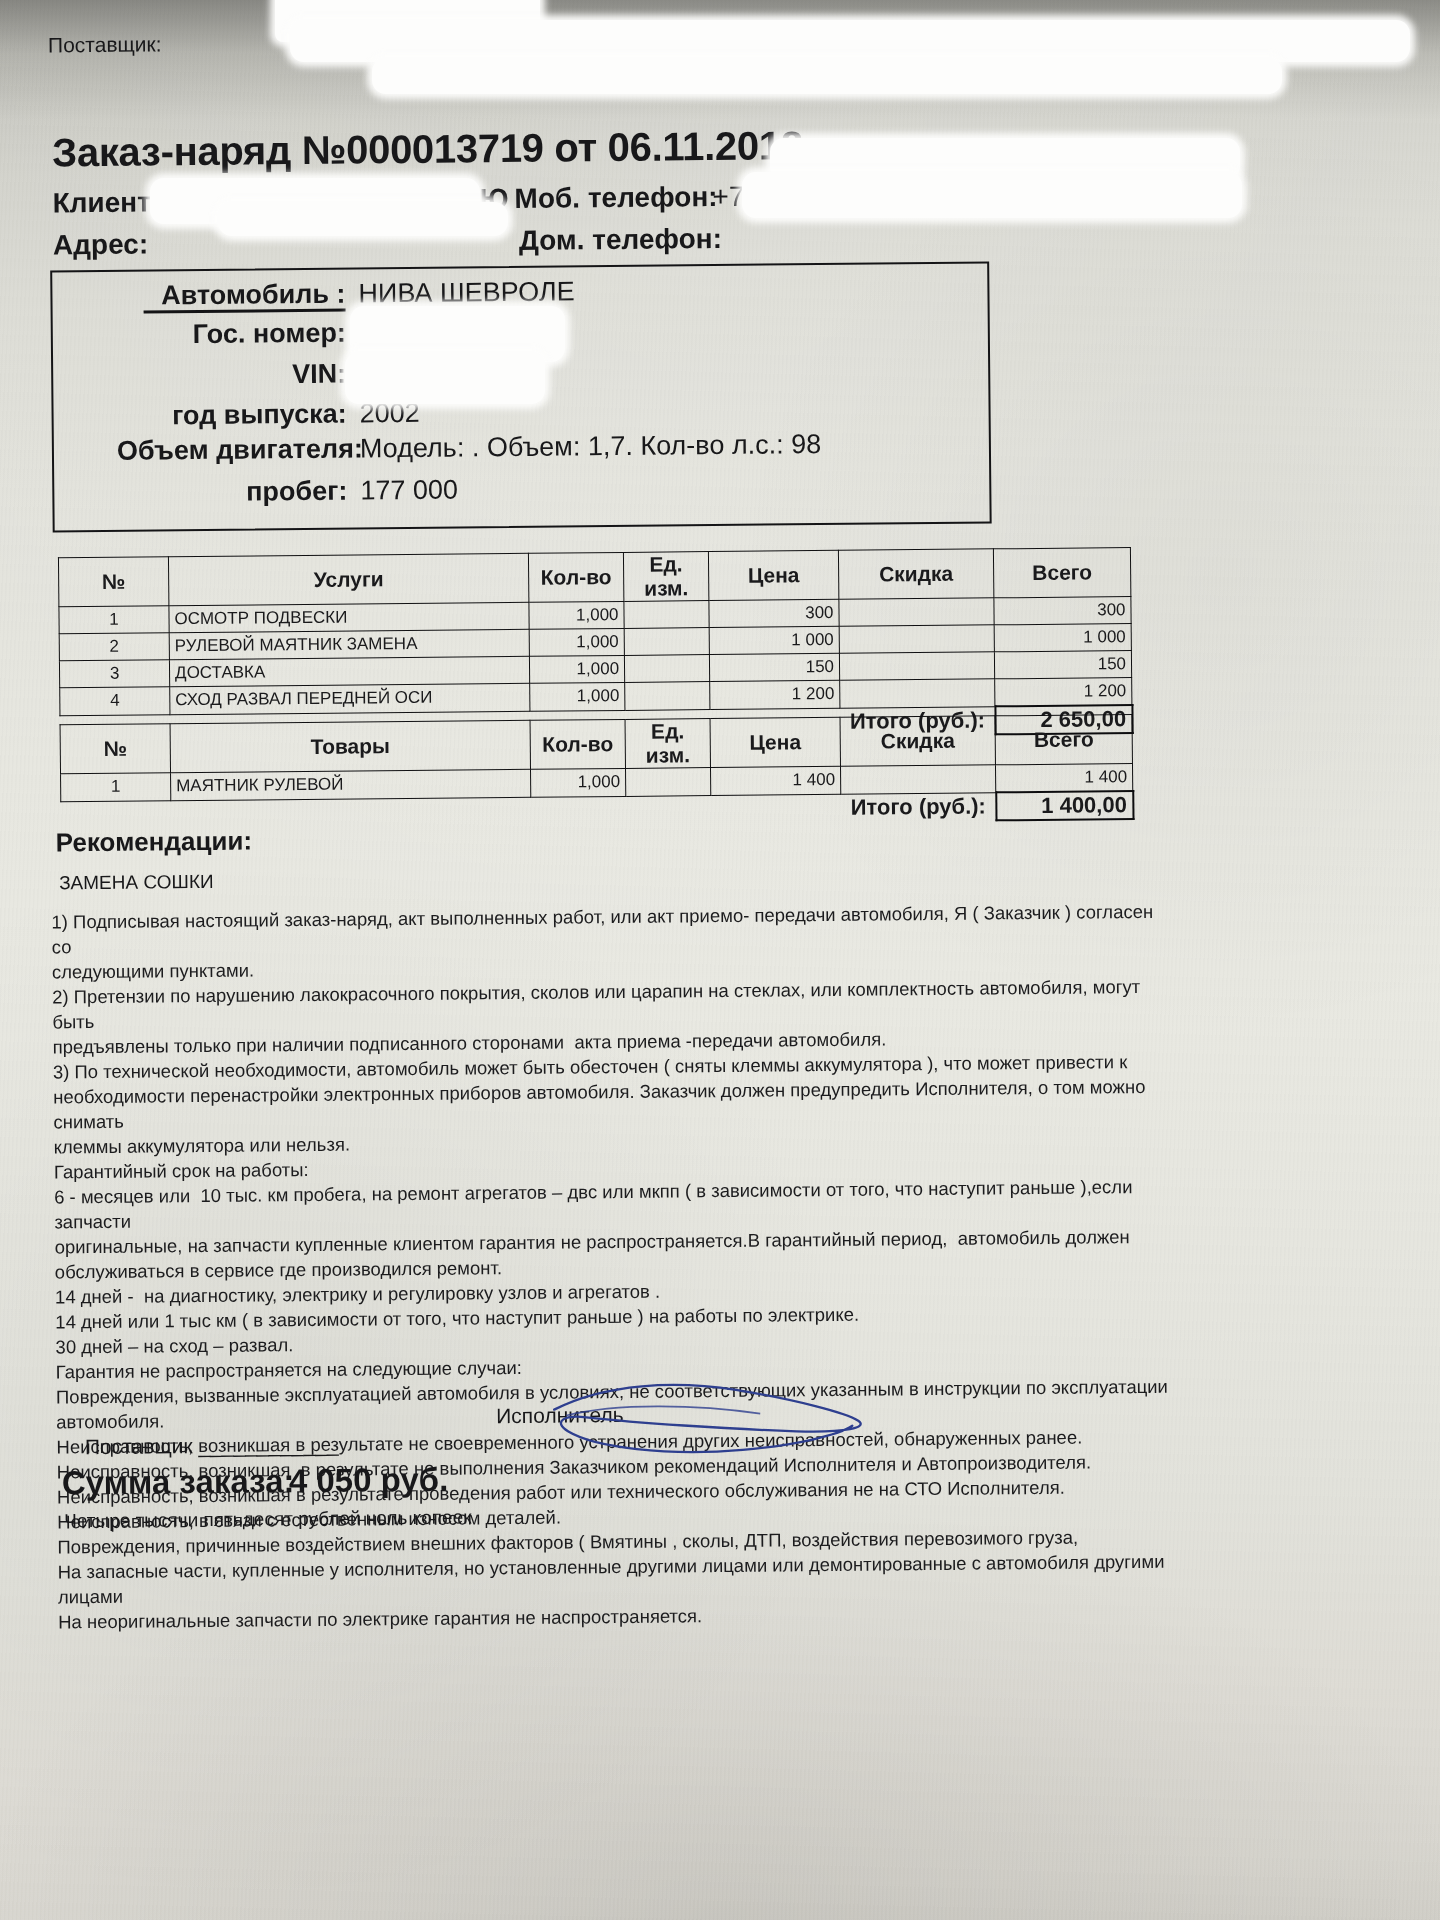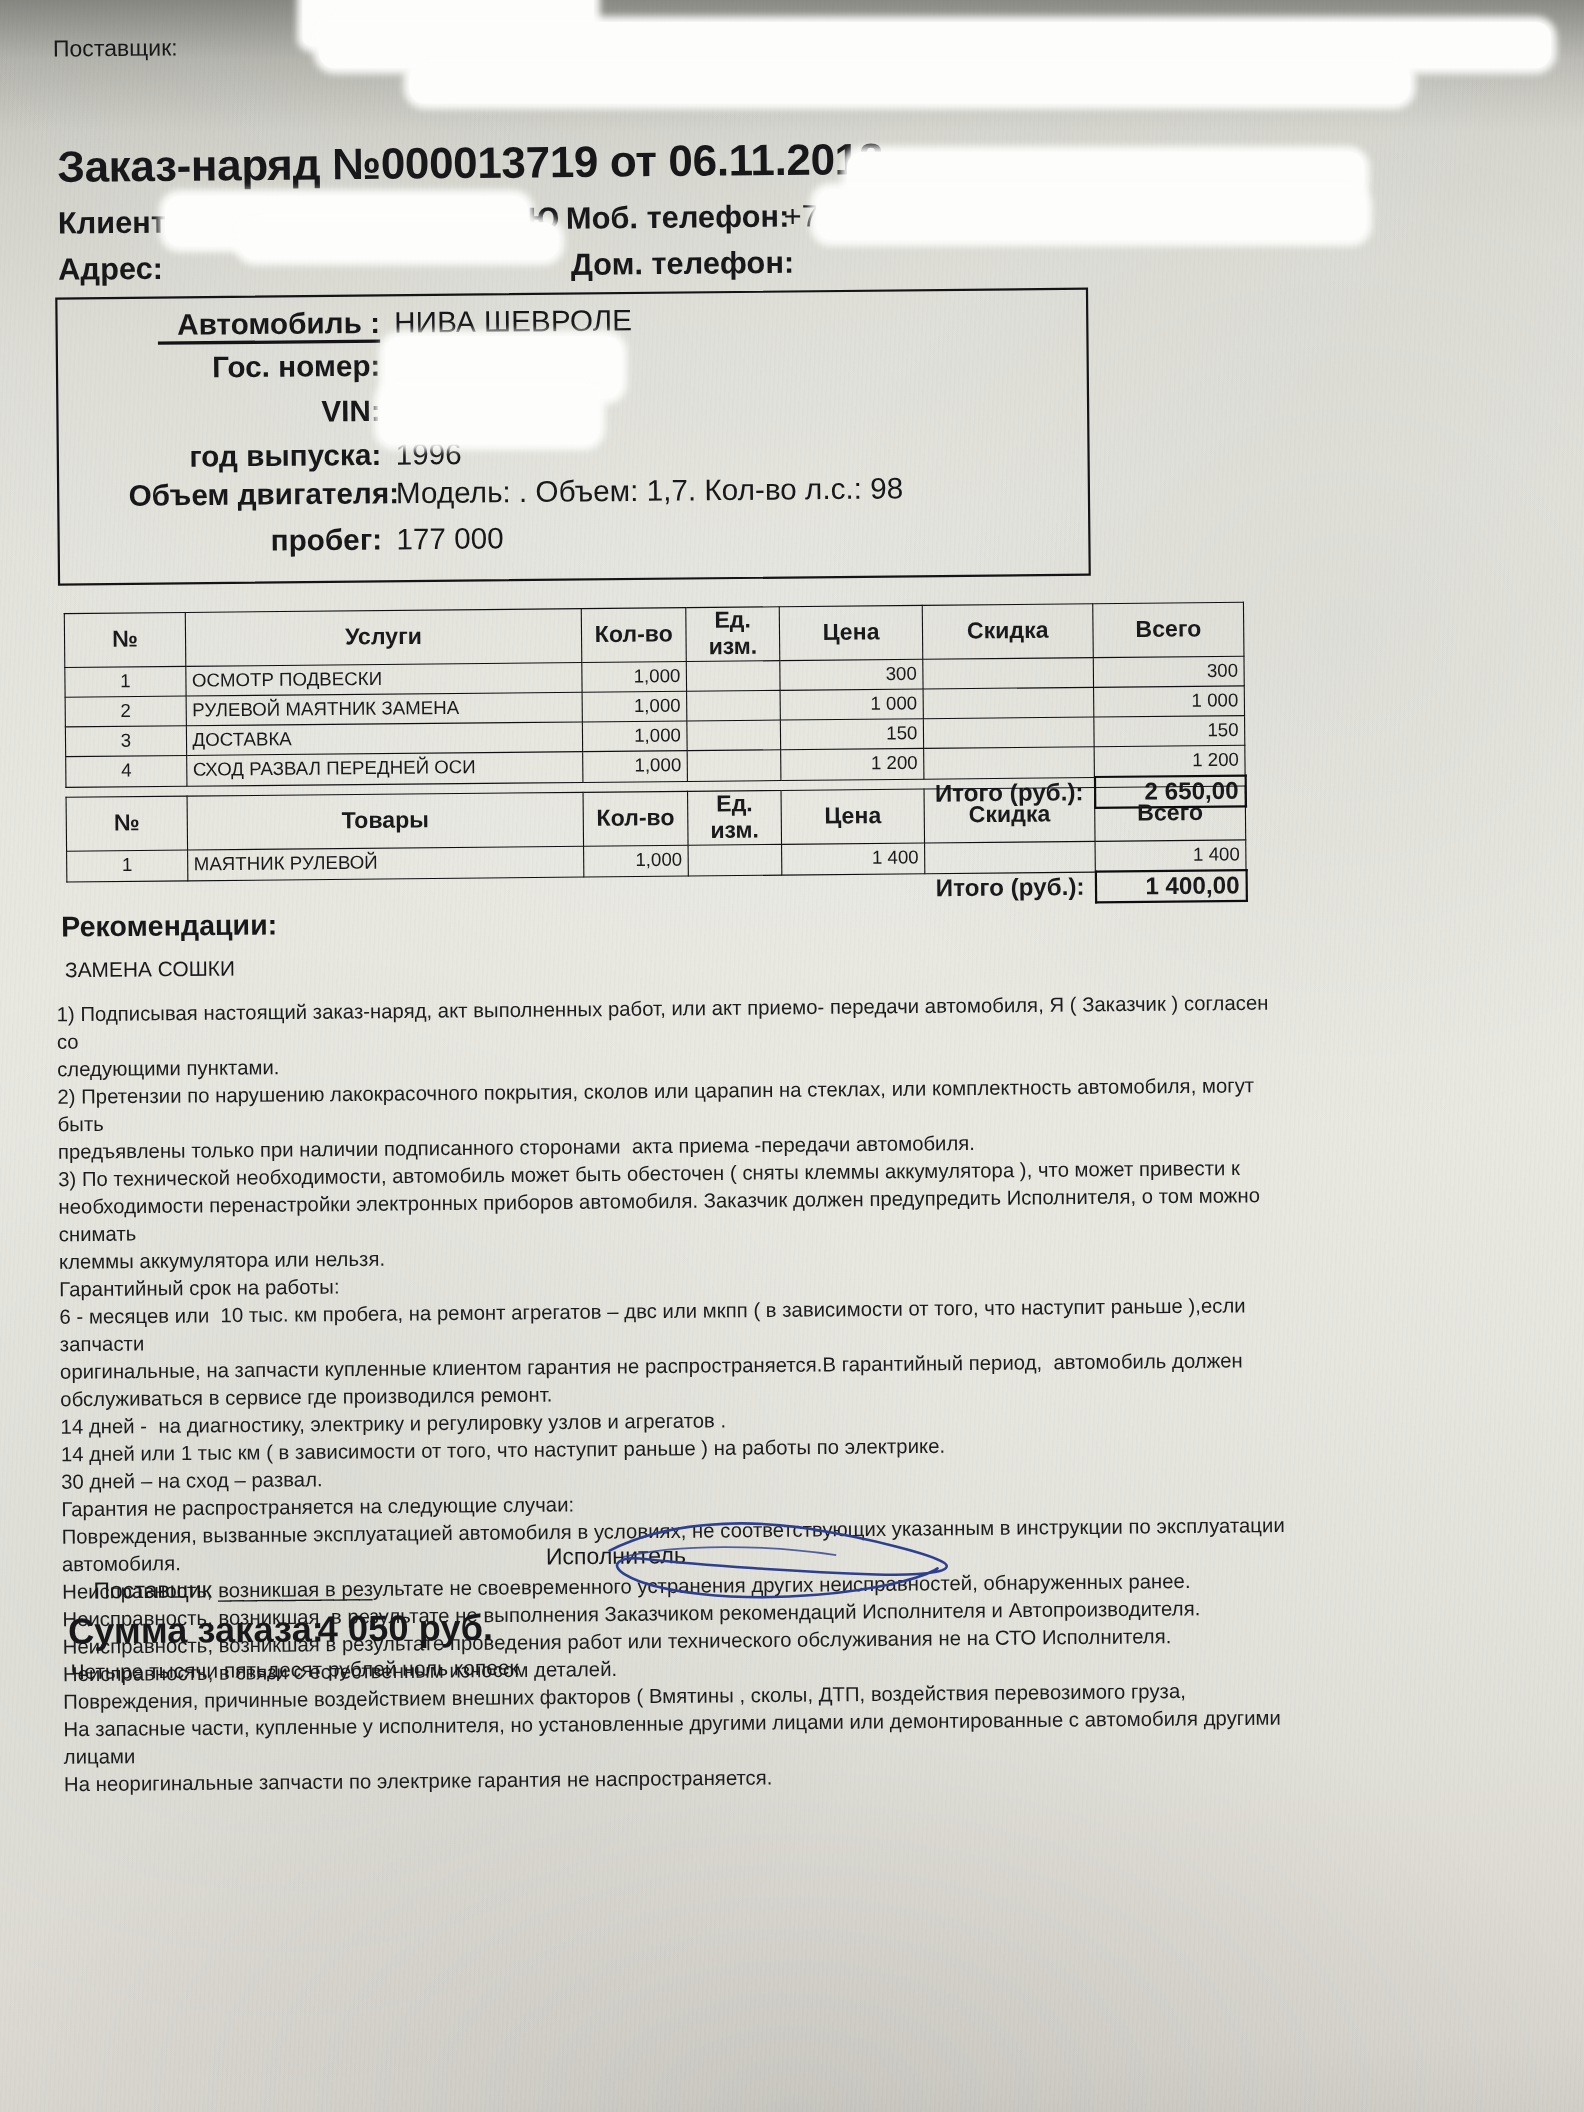--- a/index.html
+++ b/index.html
@@ -93,21 +93,21 @@
   <div class="t carlbl u" style="left:148px;top:276px;width:202px;">Автомобиль :</div>
   <div class="t carval" style="left:363px;top:276px;">НИВА ШЕВРОЛЕ</div>
 
   <div class="t carlbl" style="left:148px;top:315px;width:202px;">Гос. номер:</div>
   <div class="t carval" style="left:363px;top:315px;"></div>
 
   <div class="t carlbl" style="left:148px;top:356px;width:202px;">VIN:</div>
   <div class="t carval" style="left:363px;top:356px;"></div>
 
   <div class="t carlbl" style="left:148px;top:396px;width:202px;">год выпуска:</div>
-  <div class="t carval" style="left:363px;top:396px;">1996</div>
+  <div class="t carval" style="left:363px;top:396px;">2002</div>
 
   <div class="t carlbl" style="left:120px;top:431px;width:230px;">Объем двигателя:</div>
   <div class="t carval" style="left:363px;top:431px;">Модель: . Объем: 1,7. Кол-во л.с.: 98</div>
 
   <div class="t carlbl" style="left:148px;top:473px;width:202px;">пробег:</div>
   <div class="t carval" style="left:363px;top:473px;">177 000</div>
 
   <table class="grid" id="services" style="left:60px;top:551px;width:1072px;">
     <colgroup>
       <col style="width:110px">

